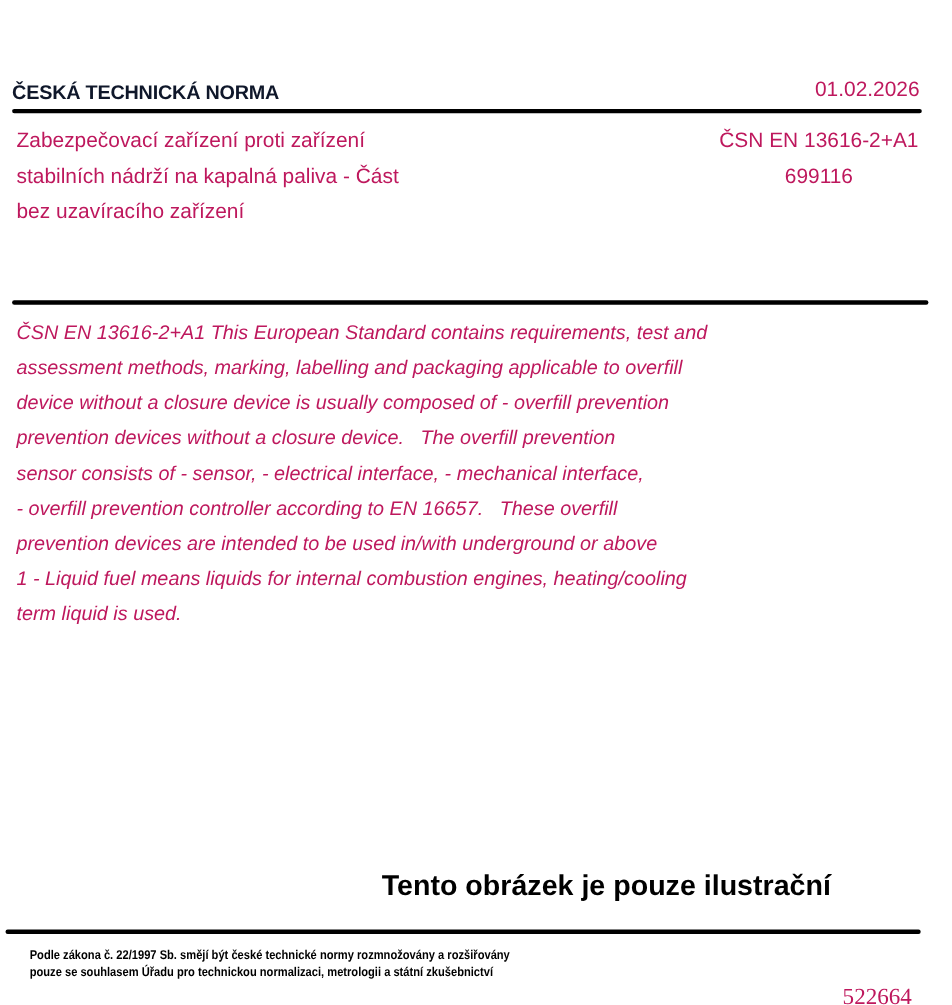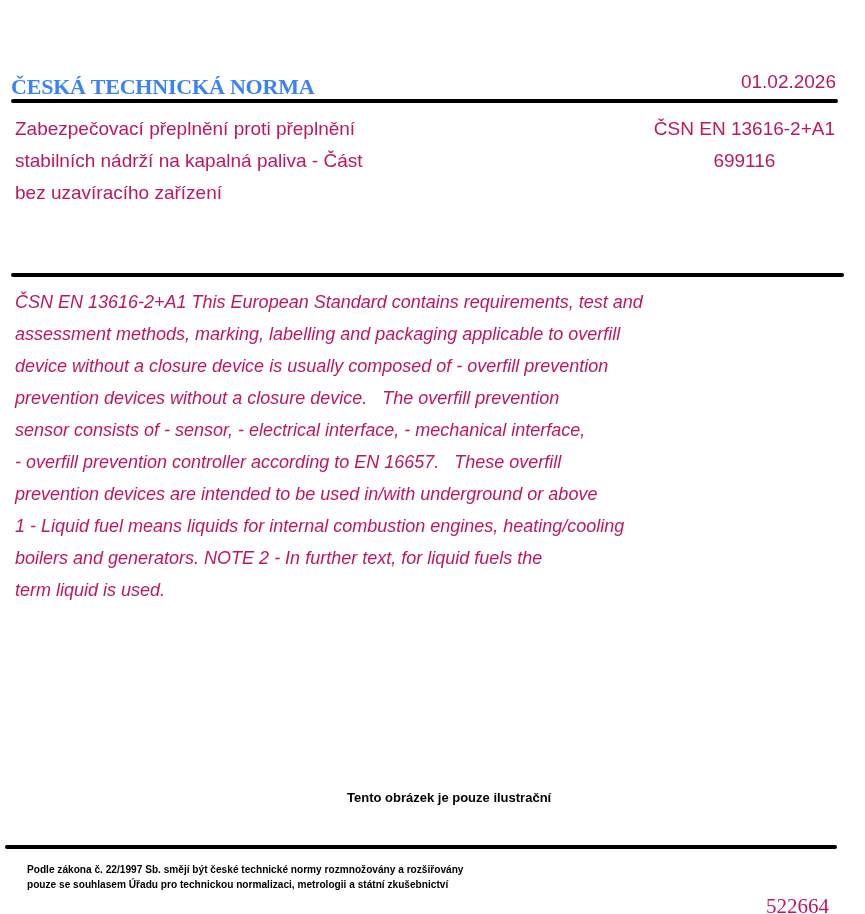--- a/index.html
+++ b/index.html
@@ -1,65 +1,64 @@
 <!DOCTYPE html>
 <html><head>
 <meta charset="utf-8">
 <style>
   html, body { margin: 0; padding: 0; background: #ffffff; }
   body { width: 865px; height: 914px; position: relative; overflow: hidden;
          font-family: "Liberation Sans", sans-serif; }
   .teal { color: #be185d; }
-  #header-title { position: absolute; left: 11px; top: 74px; font-size: 22px; font-weight: bold;
-                  color: #3b82f6; letter-spacing: -0.2px; font-family: Liberation Serif, serif; }
+  #header-title { position: absolute; left: 11px; top: 74px; font-size: 18px; font-weight: bold;
+                  color: #0f172a; letter-spacing: -0.2px; }
   #header-date { position: absolute; right: 29px; top: 71px; font-size: 19px; }
   .rule { position: absolute; background: #000; border-radius: 2px; }
   #rule1 { left: 11px; top: 99px; width: 827px; height: 4px; }
   #rule2 { left: 11px; top: 273px; width: 833px; height: 4px; }
   #rule3 { left: 5px; top: 845px; width: 832px; height: 4px; }
   #title-block { position: absolute; left: 15px; top: 113px; width: 420px; font-size: 19px; line-height: 32px; }
   #title-block div { white-space: nowrap; }
   #ref-block { position: absolute; right: 30px; top: 113px; text-align: center; font-size: 19px; line-height: 32px; }
   #abstract { position: absolute; left: 15px; top: 286px; width: 800px; font-size: 18px; line-height: 32px; font-style: italic; }
   #abstract div { white-space: pre; }
-  #illustration-note { position: absolute; left: 347px; top: 790px; font-size: 13px; font-weight: bold; color: #000; }
+  #illustration-note { position: absolute; left: 347px; top: 790px; font-size: 26px; font-weight: bold; color: #000; }
   #footer-legal { position: absolute; left: 27px; top: 862px; font-size: 11.5px; line-height: 15px;
                   font-weight: bold; color: #000; transform: scaleX(0.88); transform-origin: left top; }
   #footer-code { position: absolute; right: 36px; top: 894px; font-size: 21px; font-family: Liberation Serif, serif; }
 </style>
 </head>
 <body>
 
 <div id="header-title">ČESKÁ TECHNICKÁ NORMA</div>
 <div id="header-date" class="teal">01.02.2026</div>
 <div id="rule1" class="rule"></div>
 
 <div id="title-block" class="teal">
-  <div>Zabezpečovací přeplnění proti přeplnění</div>
+  <div>Zabezpečovací zařízení proti zařízení</div>
   <div>stabilních nádrží na kapalná paliva - Část</div>
   <div>bez uzavíracího zařízení</div>
 </div>
 
 <div id="ref-block" class="teal">
   <div>ČSN EN 13616-2+A1</div>
   <div>699116</div>
 </div>
 
 <div id="rule2" class="rule"></div>
 
 <div id="abstract" class="teal">
   <div>ČSN EN 13616-2+A1 This European Standard contains requirements, test and</div>
   <div>assessment methods, marking, labelling and packaging applicable to overfill</div>
   <div>device without a closure device is usually composed of - overfill prevention</div>
   <div>prevention devices without a closure device.   The overfill prevention</div>
   <div>sensor consists of - sensor, - electrical interface, - mechanical interface,</div>
   <div>- overfill prevention controller according to EN 16657.   These overfill</div>
   <div>prevention devices are intended to be used in/with underground or above</div>
   <div>1 - Liquid fuel means liquids for internal combustion engines, heating/cooling</div>
-  <div>boilers and generators. NOTE 2 - In further text, for liquid fuels the</div>
   <div>term liquid is used.</div>
 </div>
 
 <div id="illustration-note">Tento obrázek je pouze ilustrační</div>
 
 <div id="rule3" class="rule"></div>
 
 <div id="footer-legal">
   <div>Podle zákona č. 22/1997 Sb. smějí být české technické normy rozmnožovány a rozšiřovány</div>
   <div>pouze se souhlasem Úřadu pro technickou normalizaci, metrologii a státní zkušebnictví</div>

